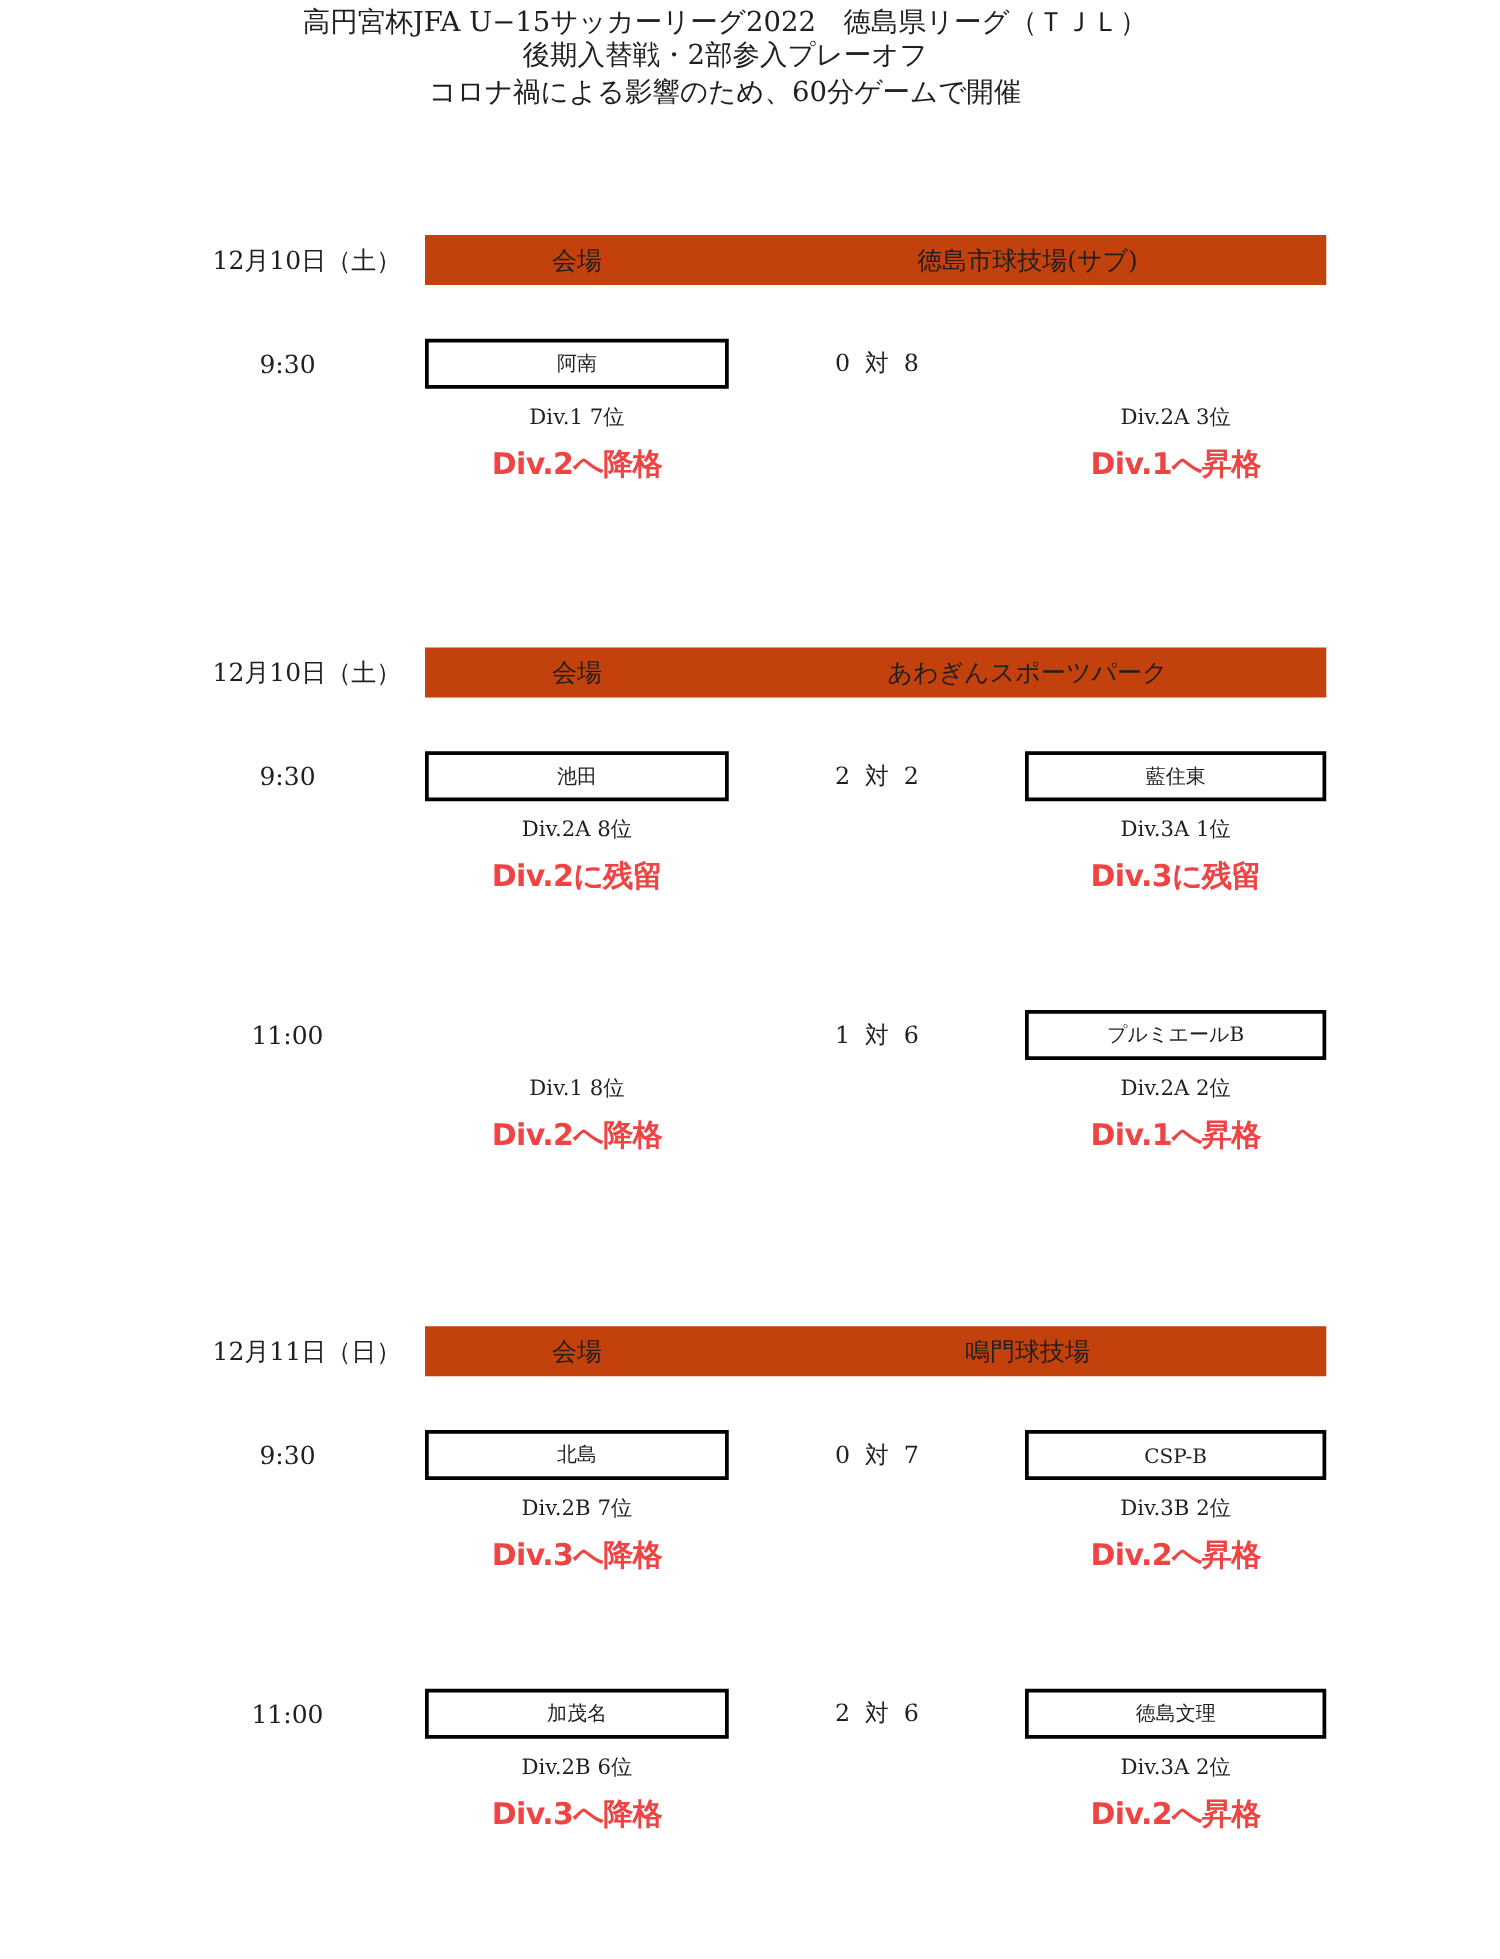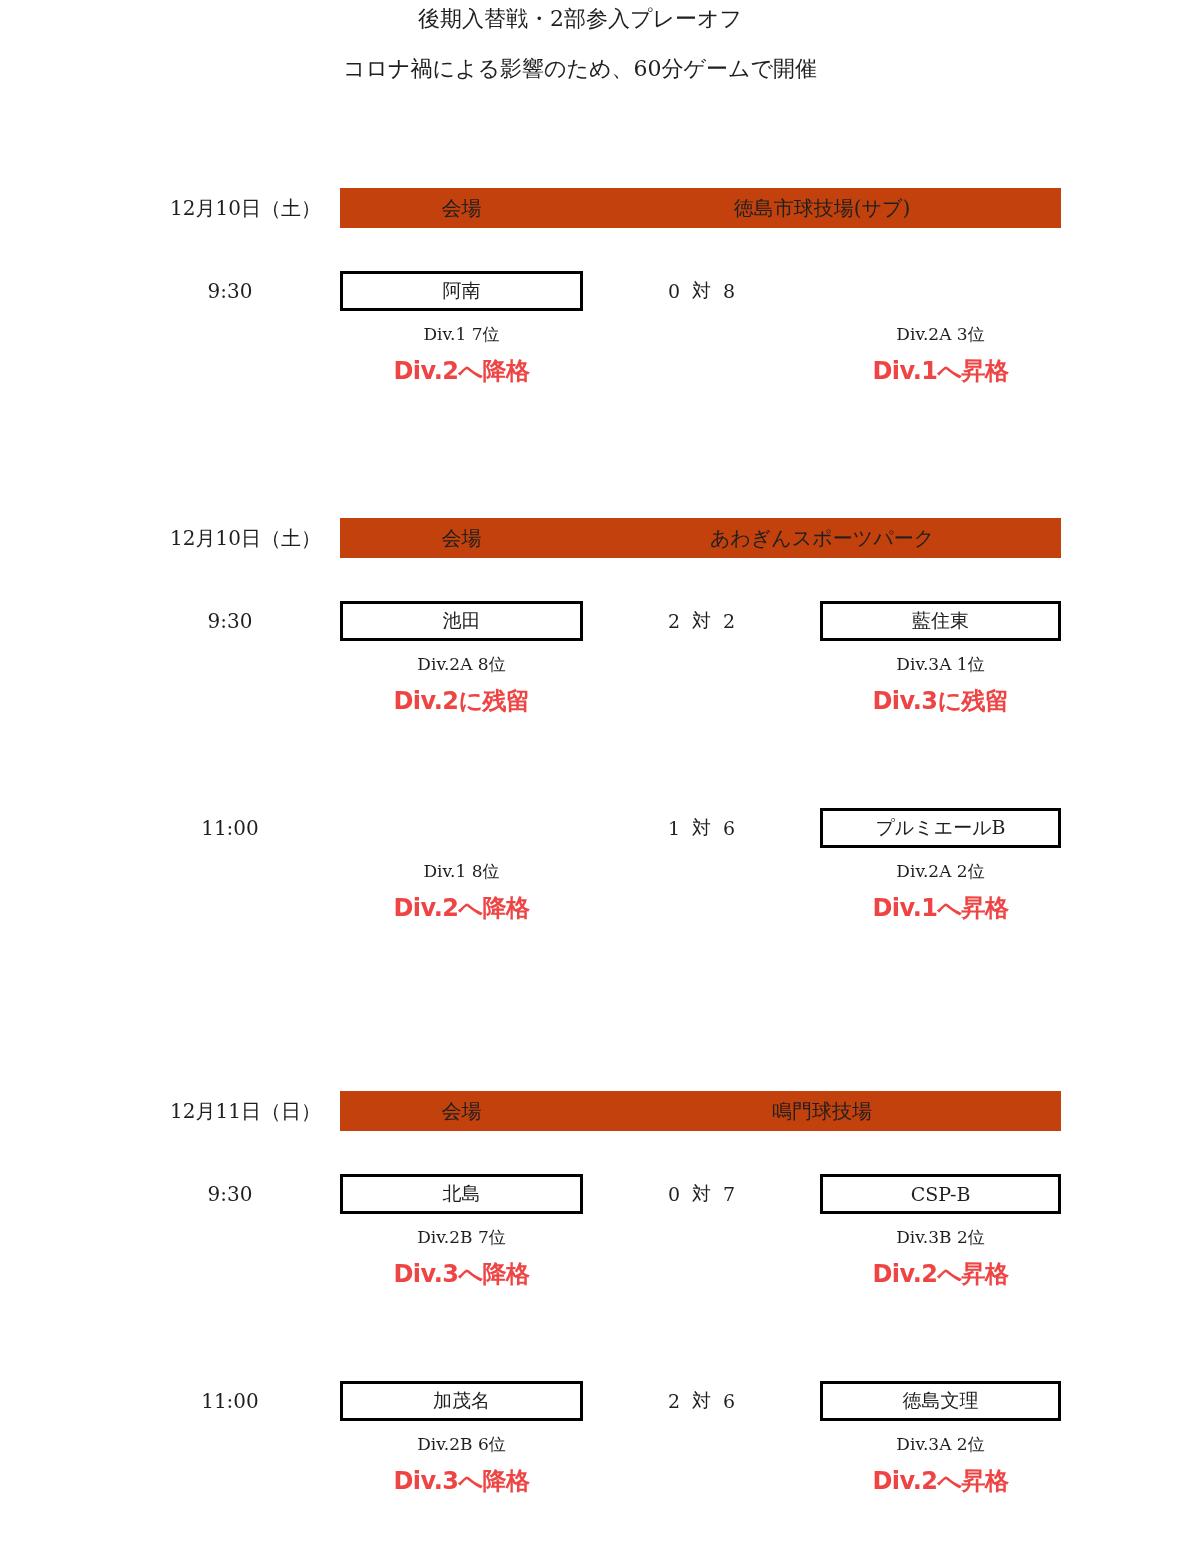--- a/index.html
+++ b/index.html
@@ -3,21 +3,21 @@
 <meta charset="utf-8">
 <style>
   html,body { margin:0; padding:0; background:#ffffff; }
   .sheet {
     position:relative; width:1200px; height:1567px; background:#ffffff;
     font-family:"DejaVu Serif","Liberation Serif",serif; color:#1f1f1f;
     overflow:hidden;
   }
   .titles { position:absolute; top:6px; left:0; width:1160px; text-align:center; }
   .title-line { font-size:22px; line-height:26px; }
-  .note-line { font-size:22px; line-height:26px; margin-top:24px; }
+  .note-line { font-size:22px; line-height:26px; margin-top:4px; }
 
   section.day { position:absolute; left:0; width:1100px; }
   .band-row { display:grid; grid-template-columns:340px 721px; height:40px; }
   .date-cell {
     padding-left:119px; display:flex; align-items:center; justify-content:center;
     font-size:20px; box-sizing:border-box;margin-left:32px;
   }
   .band {
     background:#c2410c; height:40px;
     display:grid; grid-template-columns:243px 478px; align-items:center;
@@ -28,21 +28,21 @@
     display:grid; grid-template-columns:340px 243px 237px 241px;
     grid-template-rows:40px 32px 42px; margin-top:43px;
   }
   .match + .match { margin-top:93px; }
   .time-cell {
     grid-area:1/1; padding-left:120px; box-sizing:border-box;
     display:flex; align-items:center; justify-content:center; font-size:20px;
   }
   .team-box {
     border:3px solid #000000; box-sizing:border-box; background:#ffffff;
-    display:flex; align-items:center; justify-content:center; font-size:19px;
+    display:flex; align-items:center; justify-content:center; font-size:16px;
   }
   .team-box.home { grid-area:1/2; }
   .team-box.away { grid-area:1/4; }
   .score-cell {
     grid-area:1/3; display:flex; align-items:center; justify-content:center;
     gap:12px; font-size:19px;
   }
   .rank { align-self:end; text-align:center; font-size:17px; line-height:18px; }
   .rank-home { grid-area:2/2; }
   .rank-away { grid-area:2/4; }
@@ -54,20 +54,21 @@
   }
   .out-home { grid-area:3/2; }
   .out-away { grid-area:3/4; }
 </style>
 </head>
 <body>
 
 <div class="sheet">
 
   <div class="titles">
+    <div class="title-line">高円宮杯JFA U−15サッカーリーグ2022　徳島県リーグ（ＴＪＬ）</div>
     <div class="title-line">後期入替戦・2部参入プレーオフ</div>
     <div class="note-line">コロナ禍による影響のため、60分ゲームで開催</div>
   </div>
 
   <section class="day" style="top:188px">
     <div class="band-row">
       <div class="date-cell">12月10日（土）</div>
       <div class="band">
         <div class="venue-head">会場</div>
         <div class="venue-name">徳島市球技場(サブ)</div>
@@ -118,21 +119,21 @@
         <span>6</span>
       </div>
       <div class="team-box away">プルミエールB</div>
       <div class="rank rank-home">Div.1 8位</div>
       <div class="rank rank-away">Div.2A 2位</div>
       <div class="outcome out-home">Div.2へ降格</div>
       <div class="outcome out-away">Div.1へ昇格</div>
     </div>
   </section>
 
-  <section class="day" style="top:1091px">
+  <section class="day" style="top:1061px">
     <div class="band-row">
       <div class="date-cell">12月11日（日）</div>
       <div class="band">
         <div class="venue-head">会場</div>
         <div class="venue-name">鳴門球技場</div>
       </div>
     </div>
     <div class="match">
       <div class="time-cell">9:30</div>
       <div class="team-box home">北島</div>

